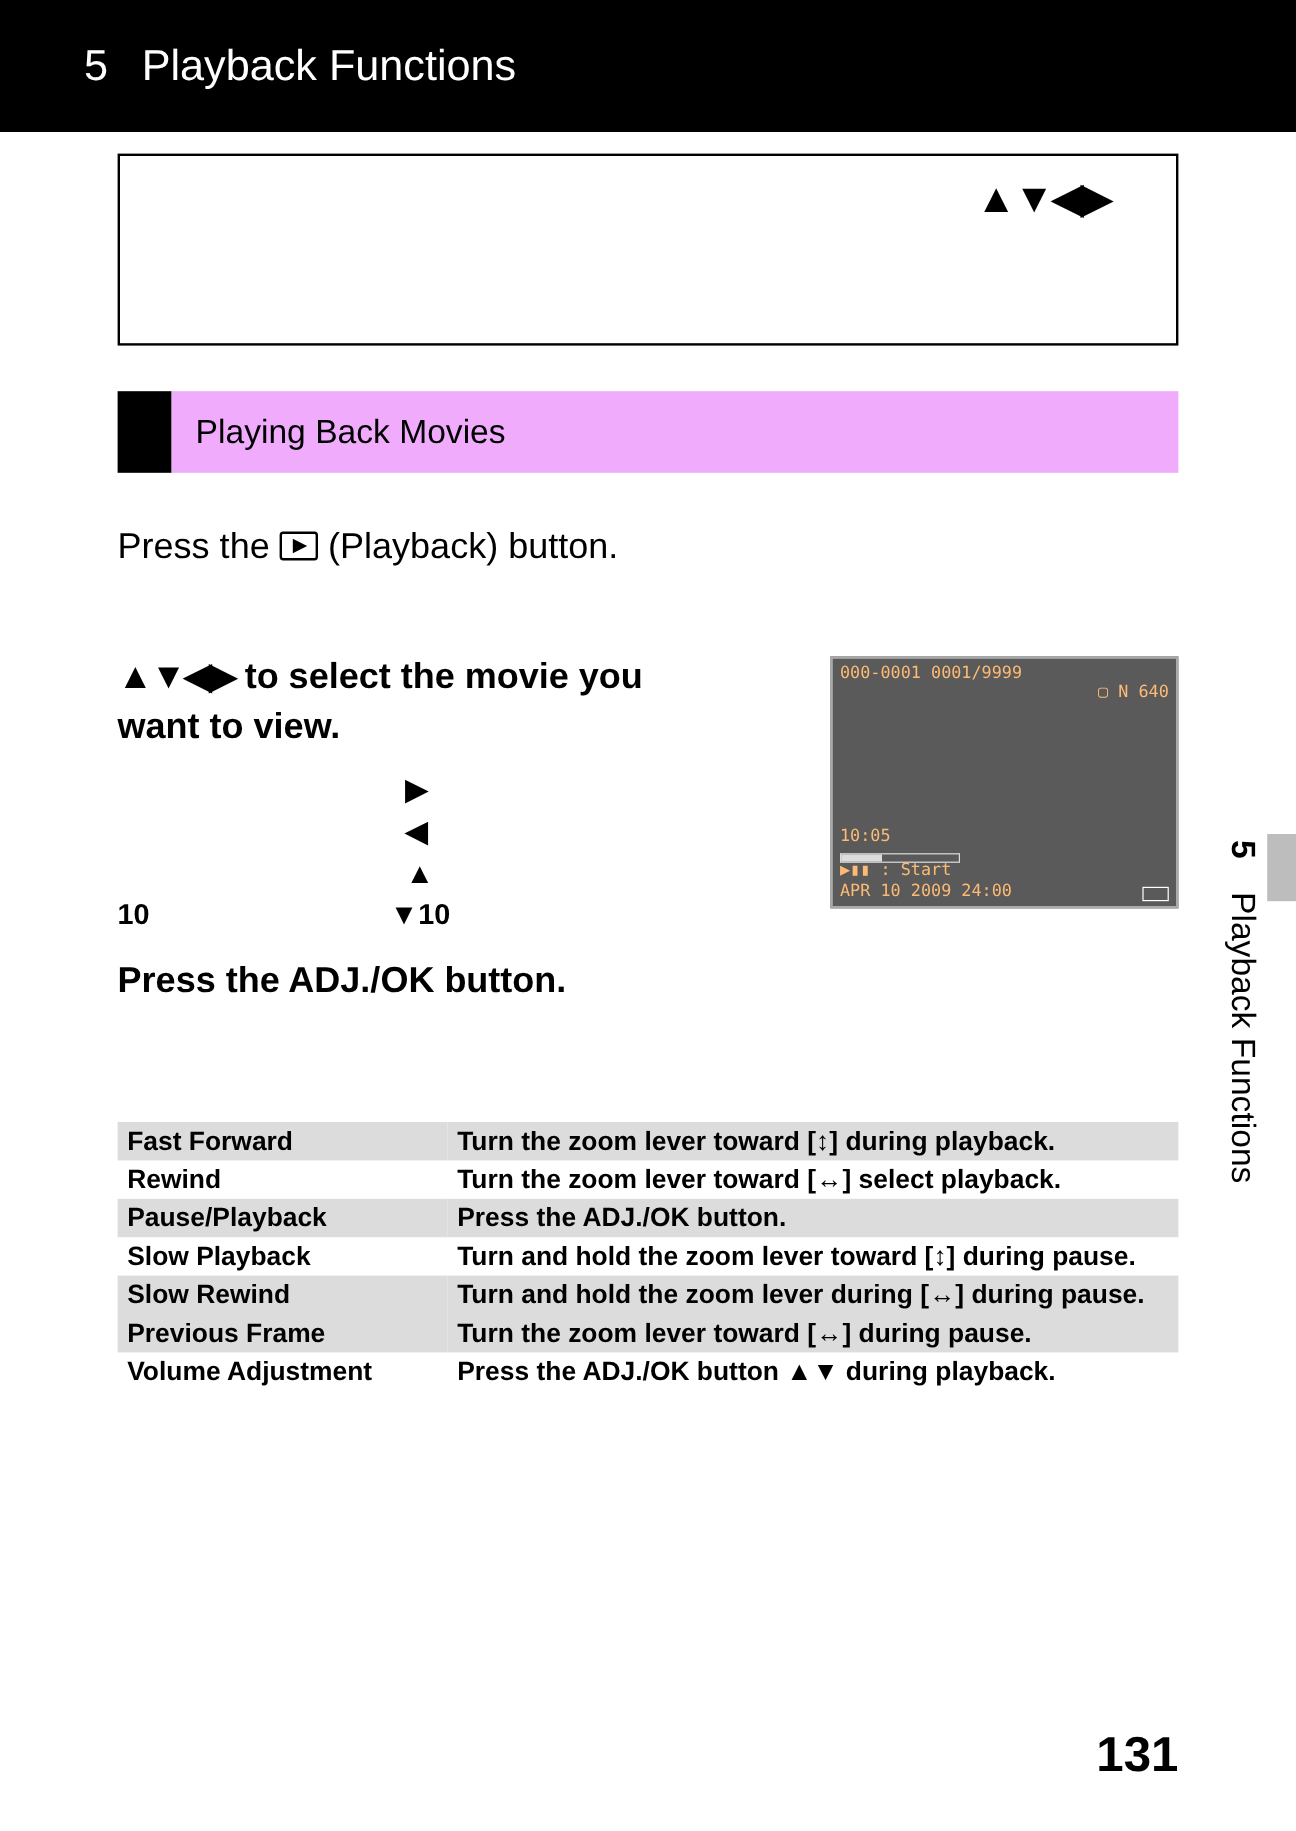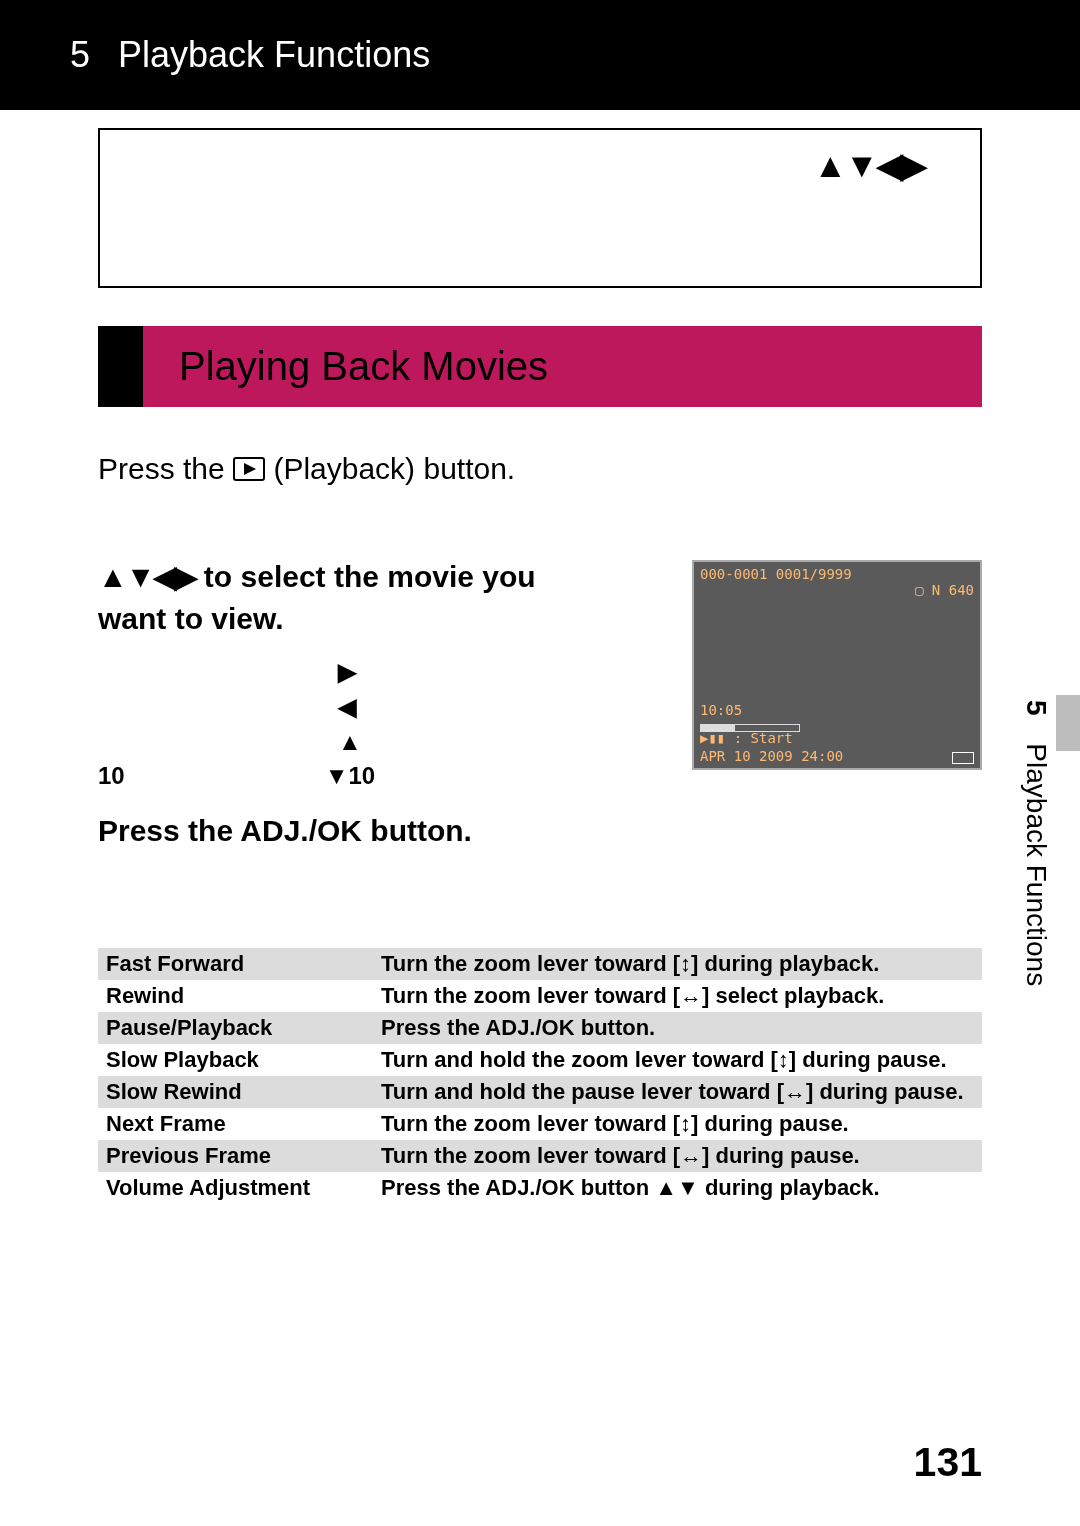--- a/index.html
+++ b/index.html
@@ -50,23 +50,23 @@
     display: flex;
     align-items: stretch;
     margin-top: 38px;
   }
   .section-black-box {
     width: 45px;
     background: #000;
   }
   .section-title {
     flex: 1;
-    background: #be185d;
-    font-size: 40px;
-    padding: 18px 36px;
+    background: #f0abfc;
+    font-size: 28px;
+    padding: 18px 20px;
   }
   .steps {
     margin-top: 45px;
   }
   .step-title {
     font-size: 30px;
     font-weight: normal;
     margin-top: 22px;
   }
   .step-title .play-icon {
@@ -292,25 +292,21 @@
             <tr class="shade">
               <td class="label">Pause/Playback</td>
               <td>Press the ADJ./OK button.</td>
             </tr>
             <tr>
               <td class="label">Slow Playback</td>
               <td>Turn and hold the zoom lever toward [↕] during pause.</td>
             </tr>
             <tr class="shade">
               <td class="label">Slow Rewind</td>
-              <td>Turn and hold the pause lever toward [↔] during pause.</td>
-            </tr>
-            <tr>
-              <td class="label">Next Frame</td>
-              <td>Turn the zoom lever toward [↕] during pause.</td>
+              <td>Turn and hold the zoom lever during [↔] during pause.</td>
             </tr>
             <tr class="shade">
               <td class="label">Previous Frame</td>
               <td>Turn the zoom lever toward [↔] during pause.</td>
             </tr>
             <tr>
               <td class="label">Volume Adjustment</td>
               <td>Press the ADJ./OK button ▲▼ during playback.</td>
             </tr>
           </tbody>

